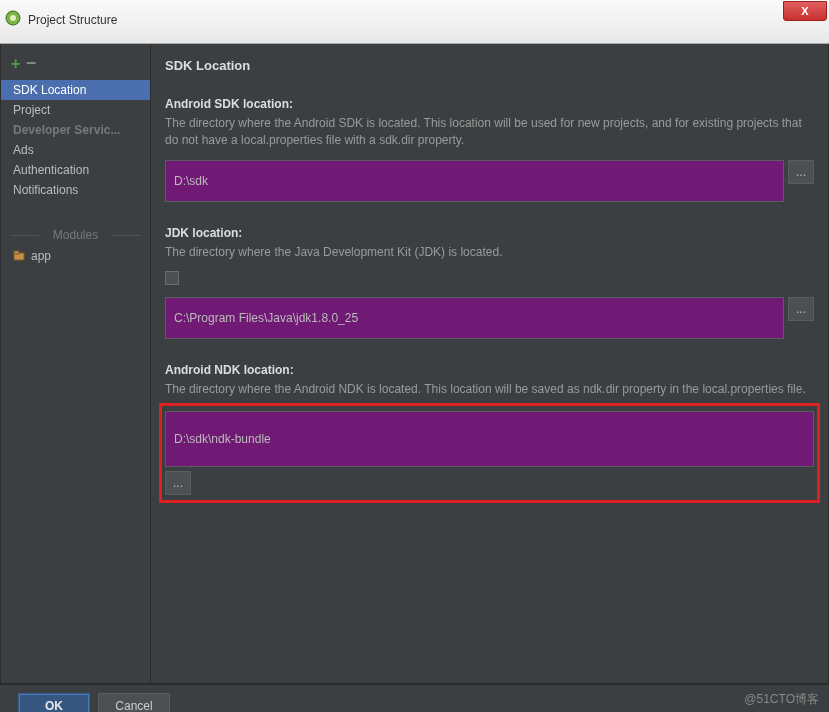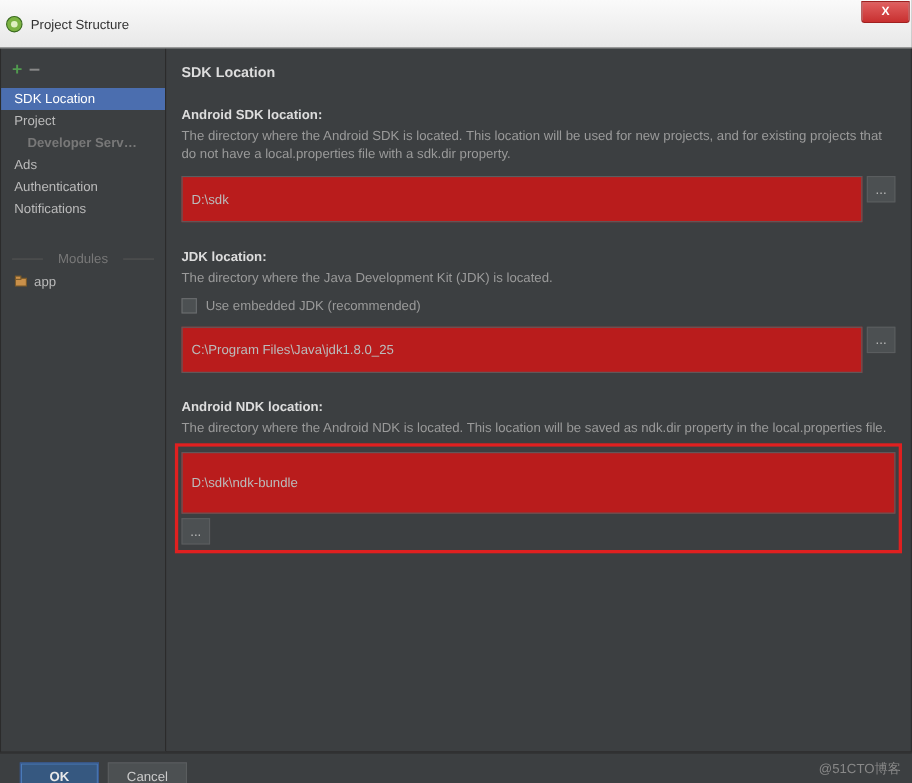--- a/index.html
+++ b/index.html
@@ -11,22 +11,22 @@
       width: 829px;
       height: 712px;
       overflow: hidden;
       position: relative;
     }
     .title-bar {
       height: 44px;
       background: linear-gradient(#fafafa, #e8e8e8);
       border-bottom: 1px solid #aaa;
       display: flex;
-      align-items: center;
-      padding: 0 4px;
+      align-items: flex-end;
+      padding: 16px 4px;
       position: relative;
     }
     .title-bar-icon {
       width: 18px; height: 18px; margin-right: 6px;
       display: flex; align-items: center; justify-content: center;
     }
     .title-text { color: #333; font-size: 12px; }
     .close-btn {
       position: absolute; right: 2px; top: 1px;
       width: 44px; height: 20px;
@@ -58,21 +58,21 @@
       padding: 3px 12px;
       color: #bbb;
       cursor: pointer;
       white-space: nowrap; overflow: hidden; text-overflow: ellipsis;
     }
     .sidebar-item.selected {
       background: #4b6eaf;
       color: #fff;
     }
     .sidebar-header {
-      padding: 3px 24px;
+      padding: 3px 12px;
       color: #787878;
       font-weight: bold;
       white-space: nowrap; overflow: hidden; text-overflow: ellipsis;
     }
     .sidebar-modules-hdr {
       text-align: center; color: #787878; padding: 4px 0;
       position: relative;
       margin-top: 24px;
     }
     .sidebar-modules-hdr::before, .sidebar-modules-hdr::after {
@@ -89,21 +89,21 @@
     }
     .main-title {
       color: #ddd; font-weight: bold; font-size: 13px; margin-bottom: 22px;
     }
     .section-heading { color: #ddd; font-weight: bold; margin-bottom: 4px; margin-top: 24px; }
     .section-desc { color: #9a9a9a; line-height: 1.45; margin-bottom: 10px; }
     .input-row { display: flex; gap: 4px; margin-bottom: 18px; }
     .input-row.highlight { outline: 3px solid #e02020; outline-offset: 3px; padding: 2px 0; flex-direction: column; }
     .text-input {
       flex: 1;
-      background: #b91c1c;
+      background: #701a75;
       border: 1px solid #5a5d5f;
       color: #bbb;
       padding: 20px 8px;
       font-family: inherit; font-size: 12px;
       height: 24px;
     }
     .browse-btn {
       width: 26px; height: 24px;
       background: #4c5052;
       border: 1px solid #5a5d5f;
@@ -202,21 +202,20 @@
       <input class="text-input" value="D:\sdk" style="">
       <div class="browse-btn">
         <span>...</span>
       </div>
     </div>
 
     <div class="section-heading">JDK location:</div>
     <div class="section-desc">The directory where the Java Development Kit (JDK) is located.</div>
     <div class="checkbox-row">
       <div class="chk"></div>
-      <span>Use embedded JDK (recommended)</span>
     </div>
     <div class="input-row">
       <input class="text-input" value="C:\Program Files\Java\jdk1.8.0_25" style="">
       <div class="browse-btn">
         <span>...</span>
       </div>
     </div>
 
     <div class="section-heading">Android NDK location:</div>
     <div class="section-desc">The directory where the Android NDK is located. This location will be saved as ndk.dir property in the local.properties file.</div>

